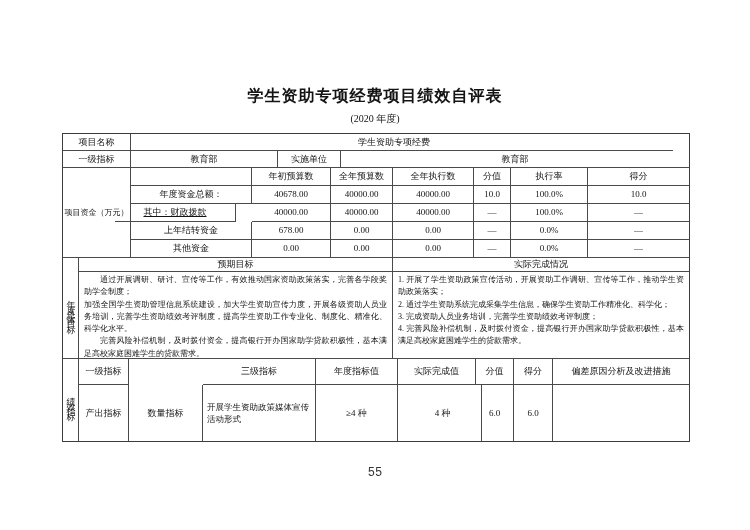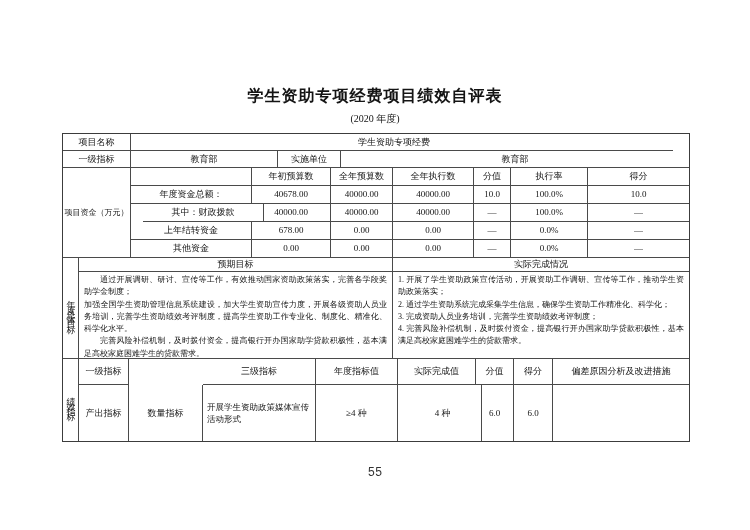--- a/index.html
+++ b/index.html
@@ -73,21 +73,21 @@
     <div class="c no-r" style="left:525px;top:34px;width:101px;height:18px;">得分</div>
 
     <div class="c" style="left:68px;top:52px;width:121px;height:18px;">年度资金总额：</div>
     <div class="c" style="left:189px;top:52px;width:79px;height:18px;">40678.00</div>
     <div class="c" style="left:268px;top:52px;width:62px;height:18px;">40000.00</div>
     <div class="c" style="left:330px;top:52px;width:81px;height:18px;">40000.00</div>
     <div class="c" style="left:411px;top:52px;width:37px;height:18px;">10.0</div>
     <div class="c" style="left:448px;top:52px;width:77px;height:18px;">100.0%</div>
     <div class="c no-r" style="left:525px;top:52px;width:101px;height:18px;">10.0</div>
 
-    <div class="c" style="left:80px;top:70px;width:121px;height:18px;">其中：财政拨款</div>
+    <div class="c" style="left:52px;top:70px;width:121px;height:18px;text-decoration:underline;">其中：财政拨款</div>
     <div class="c" style="left:189px;top:70px;width:79px;height:18px;">40000.00</div>
     <div class="c" style="left:268px;top:70px;width:62px;height:18px;">40000.00</div>
     <div class="c" style="left:330px;top:70px;width:81px;height:18px;">40000.00</div>
     <div class="c" style="left:411px;top:70px;width:37px;height:18px;">—</div>
     <div class="c" style="left:448px;top:70px;width:77px;height:18px;">100.0%</div>
     <div class="c no-r" style="left:525px;top:70px;width:101px;height:18px;">—</div>
 
     <div class="c" style="left:68px;top:88px;width:121px;height:18px;">上年结转资金</div>
     <div class="c" style="left:189px;top:88px;width:79px;height:18px;">678.00</div>
     <div class="c" style="left:268px;top:88px;width:62px;height:18px;">0.00</div>

